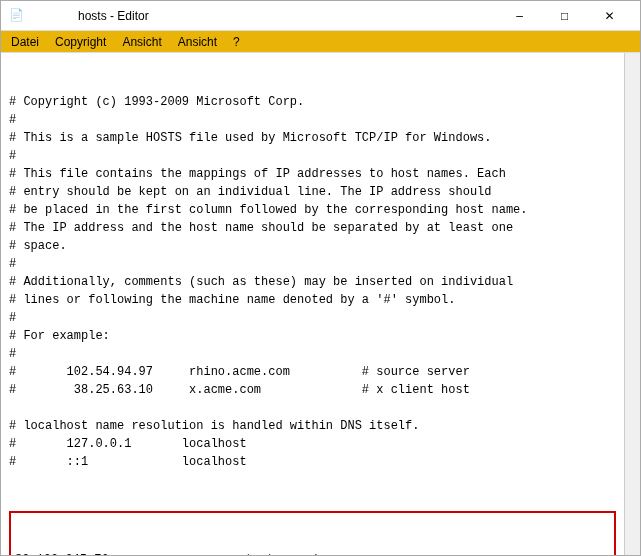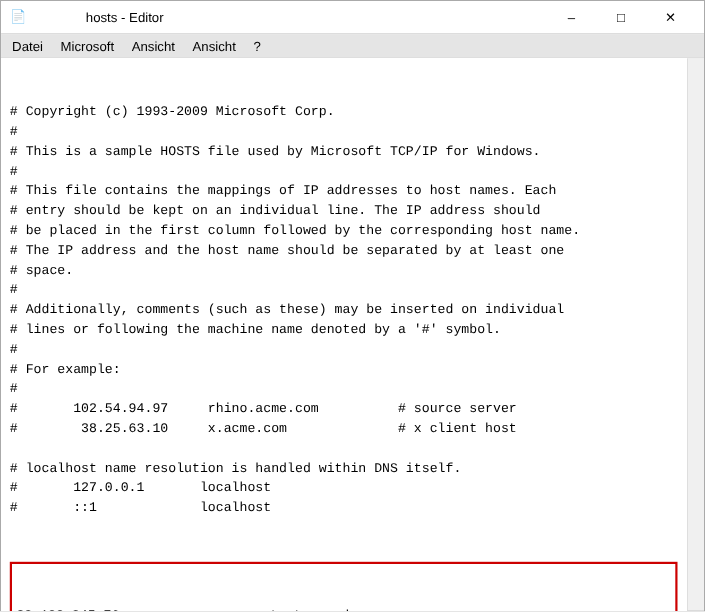--- a/index.html
+++ b/index.html
@@ -67,21 +67,21 @@
       border: none;
       cursor: pointer;
       display: flex;
       align-items: center;
       justify-content: center;
       font-size: 12px;
       color: #000;
     }
 
     .menu-bar {
-      background: #e5e5e5;
+      background: #eab308;
       height: 22px;
       display: flex;
       align-items: center;
       padding: 0 4px;
       border-bottom: 1px solid #ddd;
       gap: 4px;
     }
 
     .menu-item {
       font-family: 'Segoe UI', Arial, sans-serif;
@@ -143,21 +143,21 @@
     </div>
     <div class="title-bar-controls">
       <button class="title-bar-btn">–</button>
       <button class="title-bar-btn">□</button>
       <button class="title-bar-btn close">✕</button>
     </div>
   </div>
 
   <div class="menu-bar">
     <span class="menu-item">Datei</span>
-    <span class="menu-item">Microsoft</span>
+    <span class="menu-item">Copyright</span>
     <span class="menu-item">Ansicht</span>
     <span class="menu-item">Ansicht</span>
     <span class="menu-item">?</span>
   </div>
 
   <div class="editor-with-scroll">
     <div class="editor-area">
       <div class="editor-content">
         <div id="static-lines"><div style="white-space: pre; min-height: 1.5em;"># Copyright (c) 1993-2009 Microsoft Corp.</div><div style="white-space: pre; min-height: 1.5em;">#</div><div style="white-space: pre; min-height: 1.5em;"># This is a sample HOSTS file used by Microsoft TCP/IP for Windows.</div><div style="white-space: pre; min-height: 1.5em;">#</div><div style="white-space: pre; min-height: 1.5em;"># This file contains the mappings of IP addresses to host names. Each</div><div style="white-space: pre; min-height: 1.5em;"># entry should be kept on an individual line. The IP address should</div><div style="white-space: pre; min-height: 1.5em;"># be placed in the first column followed by the corresponding host name.</div><div style="white-space: pre; min-height: 1.5em;"># The IP address and the host name should be separated by at least one</div><div style="white-space: pre; min-height: 1.5em;"># space.</div><div style="white-space: pre; min-height: 1.5em;">#</div><div style="white-space: pre; min-height: 1.5em;"># Additionally, comments (such as these) may be inserted on individual</div><div style="white-space: pre; min-height: 1.5em;"># lines or following the machine name denoted by a '#' symbol.</div><div style="white-space: pre; min-height: 1.5em;">#</div><div style="white-space: pre; min-height: 1.5em;"># For example:</div><div style="white-space: pre; min-height: 1.5em;">#</div><div style="white-space: pre; min-height: 1.5em;">#       102.54.94.97     rhino.acme.com          # source server</div><div style="white-space: pre; min-height: 1.5em;">#        38.25.63.10     x.acme.com              # x client host</div><div style="white-space: pre; min-height: 1.5em;"></div><div style="white-space: pre; min-height: 1.5em;"># localhost name resolution is handled within DNS itself.</div><div style="white-space: pre; min-height: 1.5em;">#	127.0.0.1       localhost</div><div style="white-space: pre; min-height: 1.5em;">#	::1             localhost</div></div>
         <div class="highlight-box">

